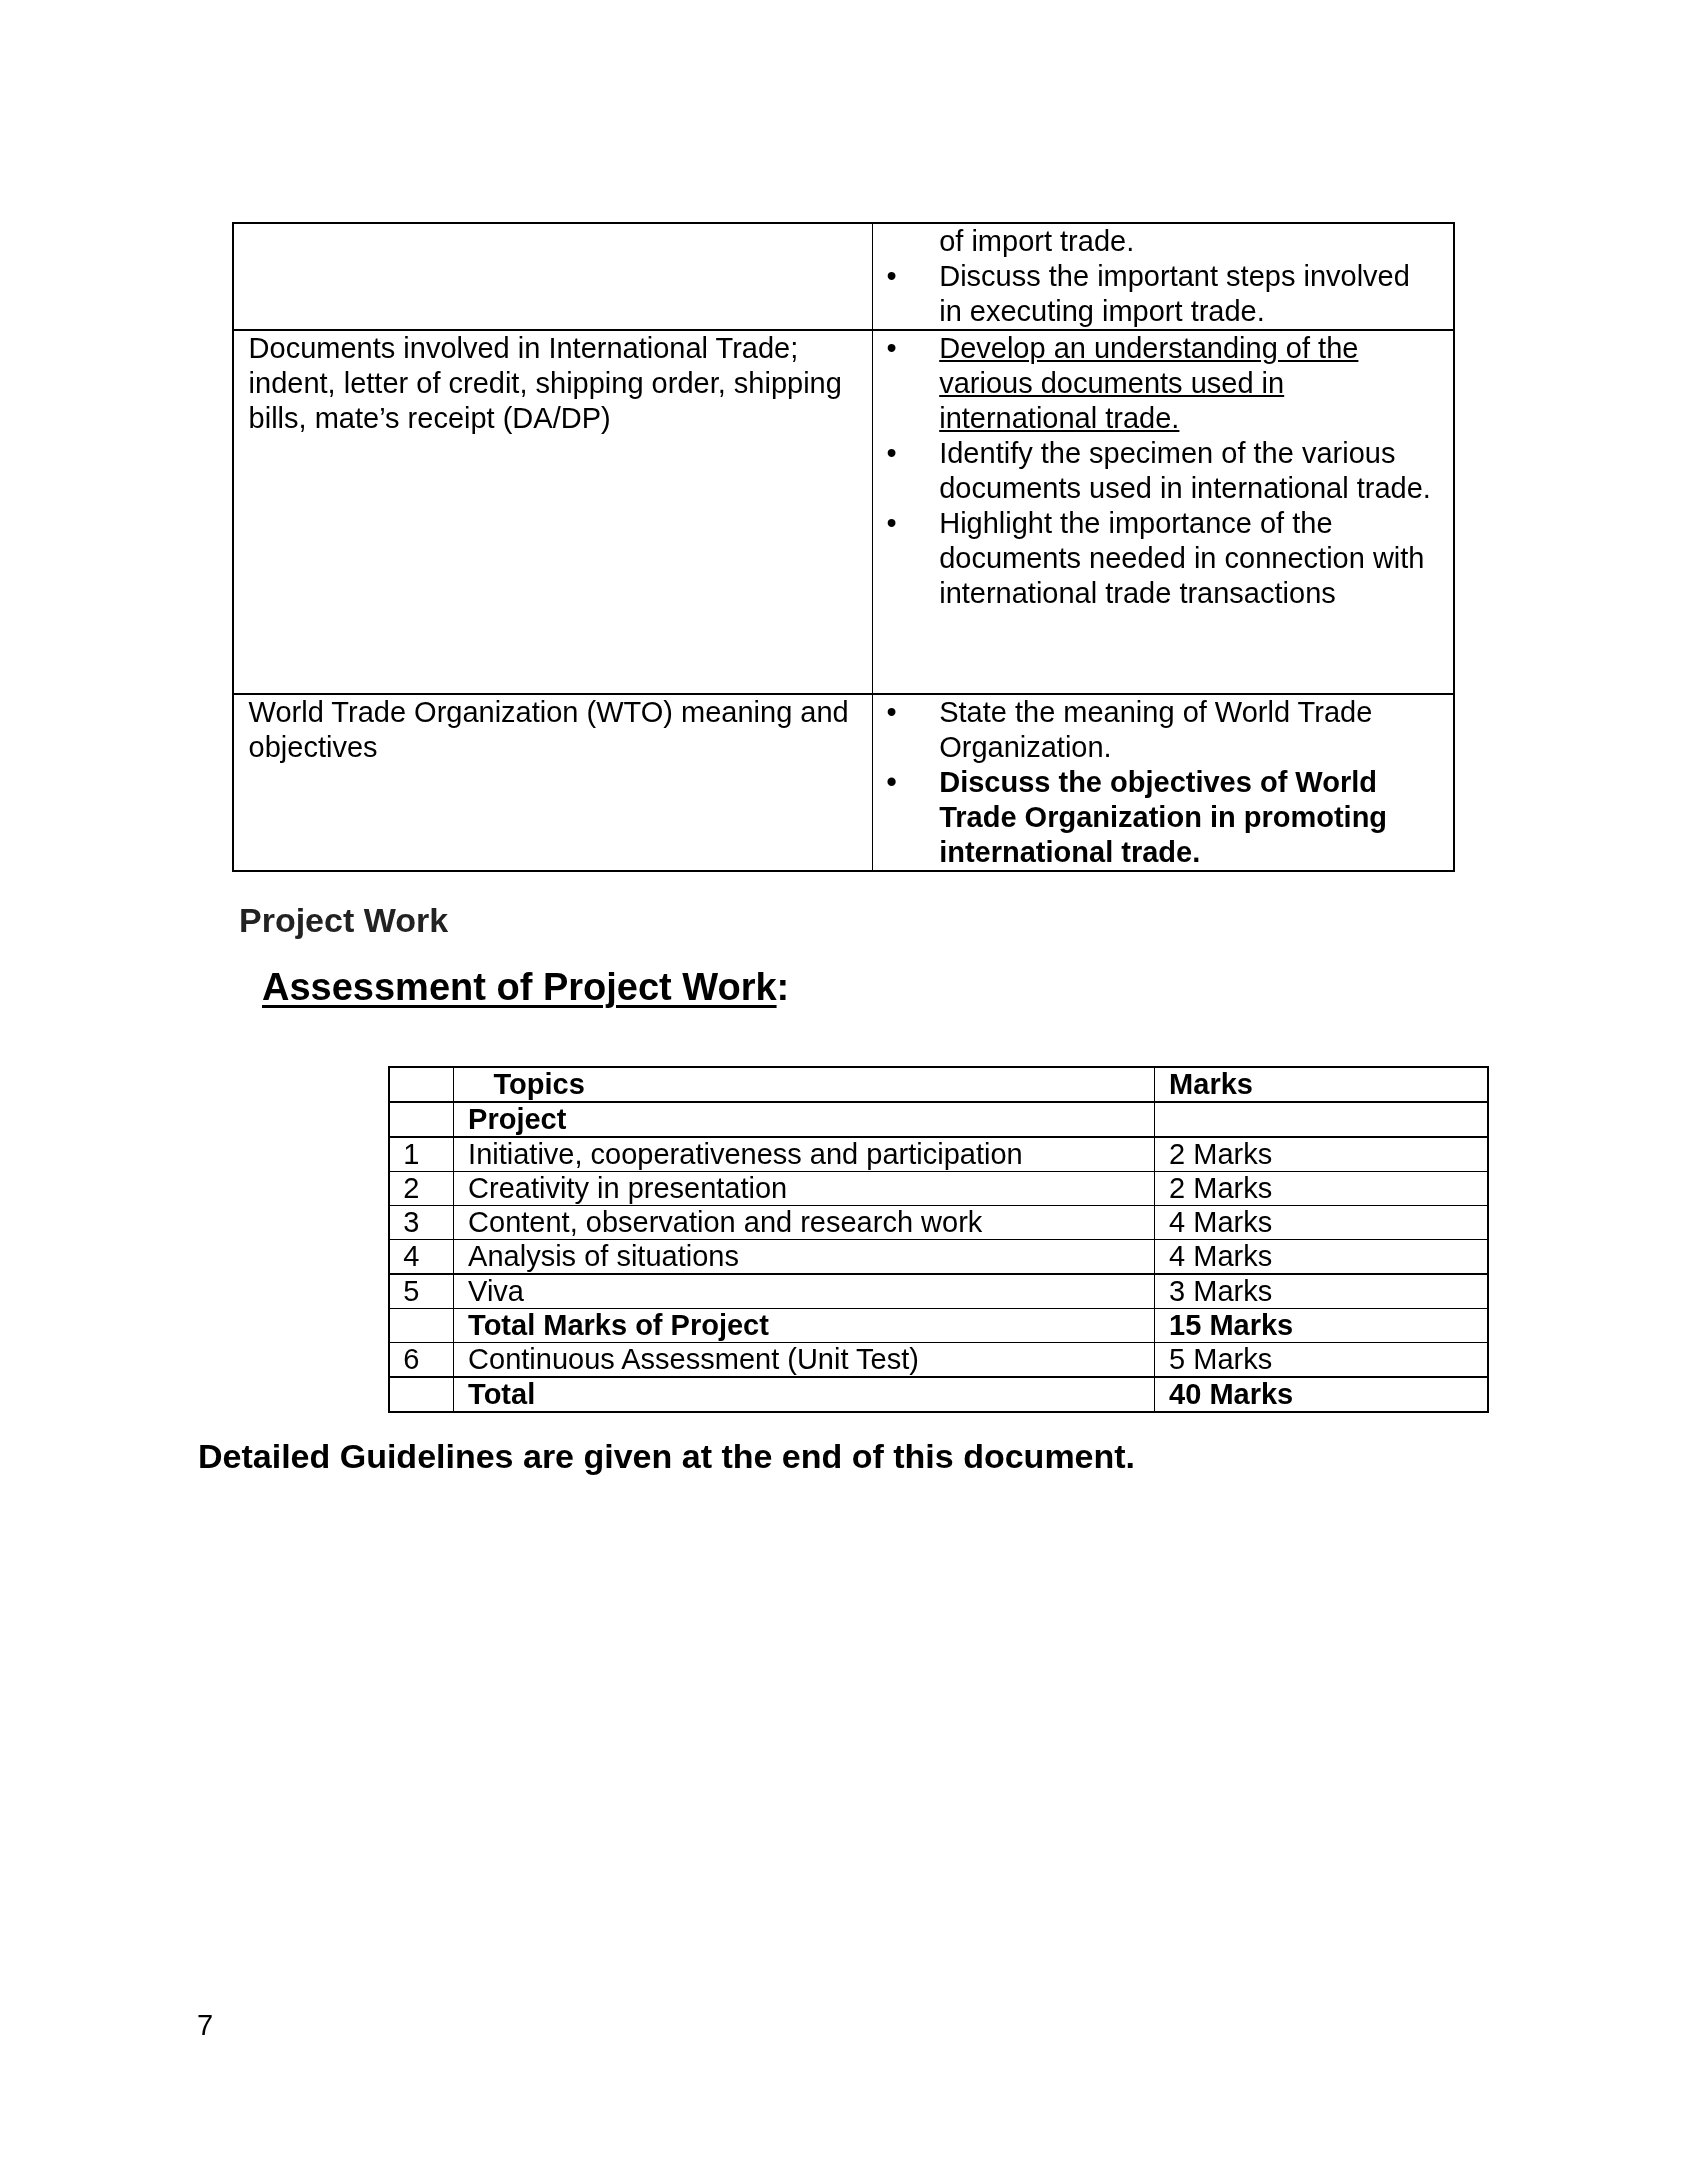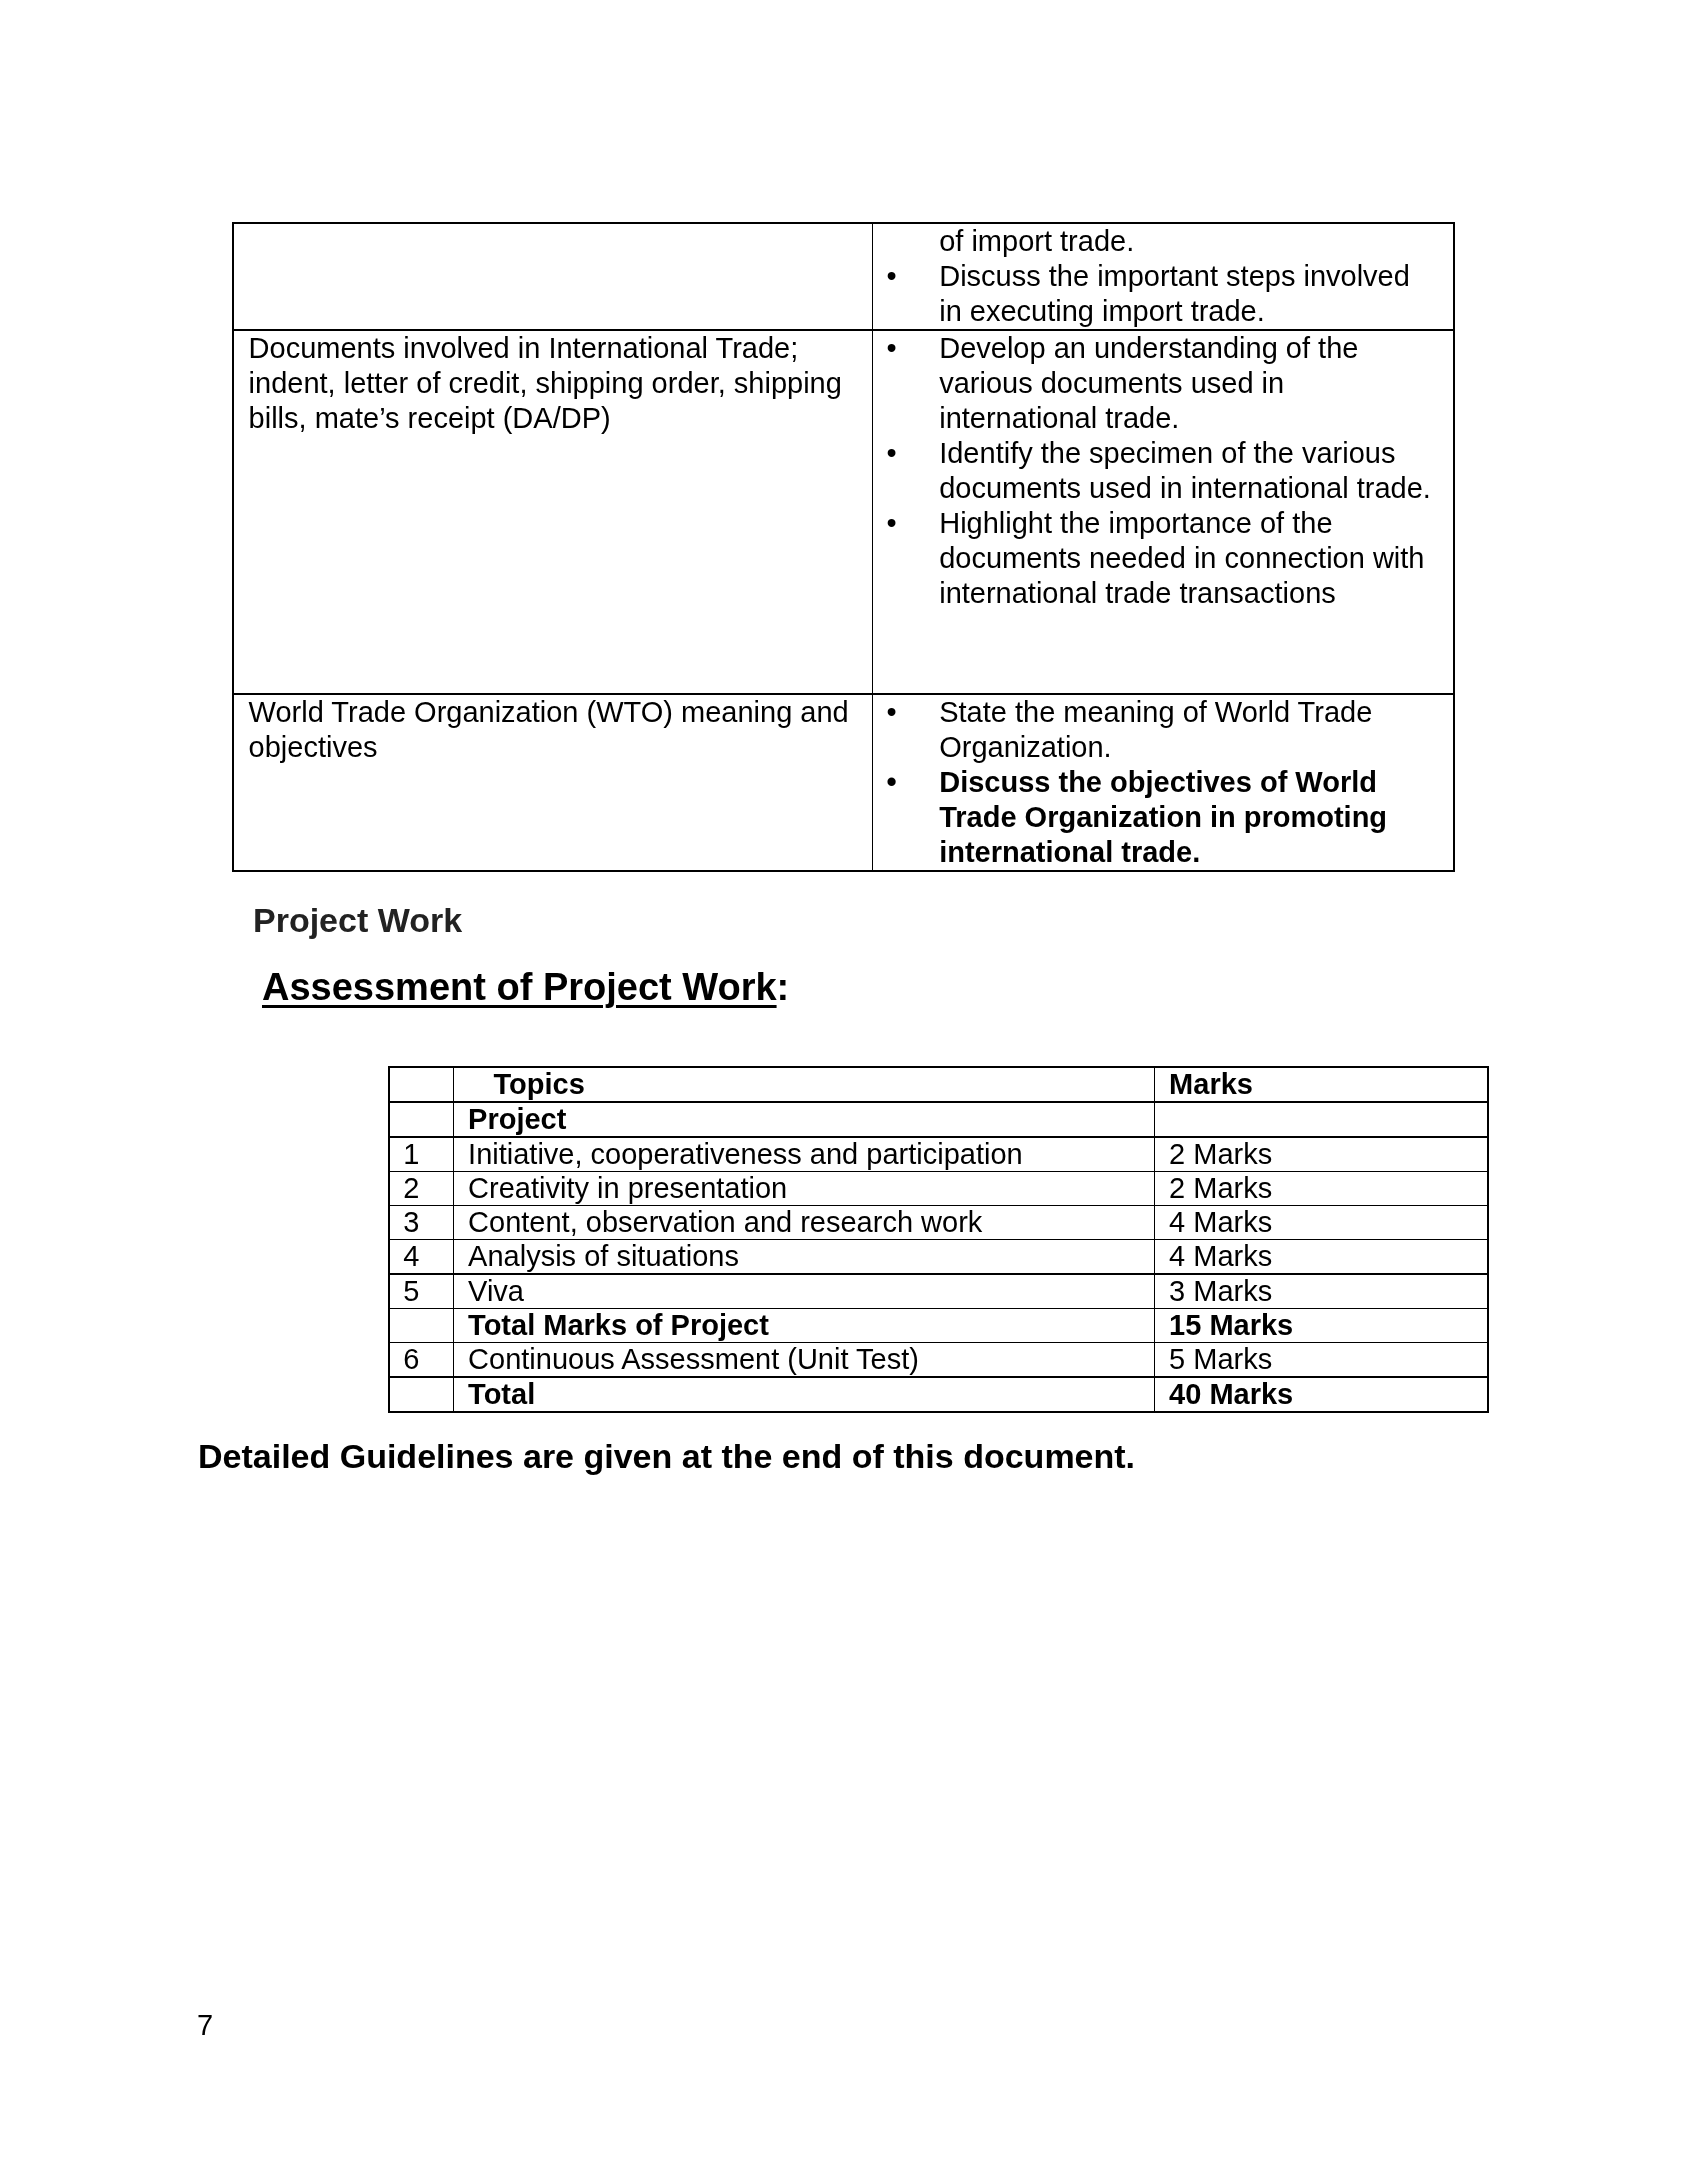--- a/index.html
+++ b/index.html
@@ -10,21 +10,21 @@
   .syllabus { position: absolute; left: 232px; top: 222px; width: 1223px; border-collapse: collapse; table-layout: fixed; }
   .syllabus td { border: 1.3px solid #000; vertical-align: top; font-size: 29px; line-height: 35px; }
   .syllabus tr { border-top: 2.6px solid #000; margin-top: 22px; }
   .syllabus td.left { width: 609px; padding: 0 14.6px; }
   .syllabus td.right { padding: 0 13.2px 0 0; }
   .syllabus ul { margin: 0; padding: 0; list-style: none; }
   .syllabus li { position: relative; padding-left: 66px; }
   .syllabus li.bullet::before { content: "\2022"; position: absolute; left: 13.2px; top: 0; font-size: 29px; }
   .syllabus { border: 2px solid #000; }
 
-  .h-project { position: absolute; left: 253px; top: 901px; font-size: 34px; font-weight: bold; color: #222; }
+  .h-project { position: absolute; left: 239px; top: 901px; font-size: 34px; font-weight: bold; color: #222; }
   .h-assess { position: absolute; left: 262px; top: 966px; font-size: 38px; font-weight: bold; }
   .h-assess .u { text-decoration: underline; text-decoration-thickness: 3.3px; text-underline-offset: 5.3px; }
 
   .marks { position: absolute; left: 388px; top: 1066px; width: 1101px; border-collapse: collapse; table-layout: fixed; border: 2px solid #000; }
   .marks td { border: 1.3px solid #000; font-size: 29px; line-height: 33px; height: 33px; padding: 0 0 0 14.6px; white-space: nowrap; }
   .marks col.c1 { width: 64px; }
   .marks col.c2 { width: 701px; }
   .marks td.num { padding-left: 13.2px; }
   .marks .b { font-weight: bold; }
   .marks tr.thick td { border-bottom: 2px solid #000; }
@@ -45,21 +45,21 @@
         <ul>
           <li>of import trade.</li>
           <li class="bullet" style="padding-right:26.5px;">Discuss the important steps involved in executing import trade.</li>
         </ul>
       </td>
     </tr>
     <tr style="height:364px;">
       <td class="left">Documents involved in International Trade; indent, letter of credit, shipping order, shipping bills, mate’s receipt (DA/DP)</td>
       <td class="right">
         <ul>
-          <li class="bullet" style="padding-right:40px;">Develop an understanding of the various documents used in international trade.</li>
+          <li class="bullet" style="padding-right:40px;text-decoration:underline;">Develop an understanding of the various documents used in international trade.</li>
           <li class="bullet">Identify the specimen of the various documents used in international trade.</li>
           <li class="bullet">Highlight the importance of the documents needed in connection with international trade transactions</li>
         </ul>
       </td>
     </tr>
     <tr style="height:177px;">
       <td class="left">World Trade Organization (WTO) meaning and objectives</td>
       <td class="right">
         <ul>
           <li class="bullet" style="padding-right:26.5px;">State the meaning of World Trade Organization.</li>

